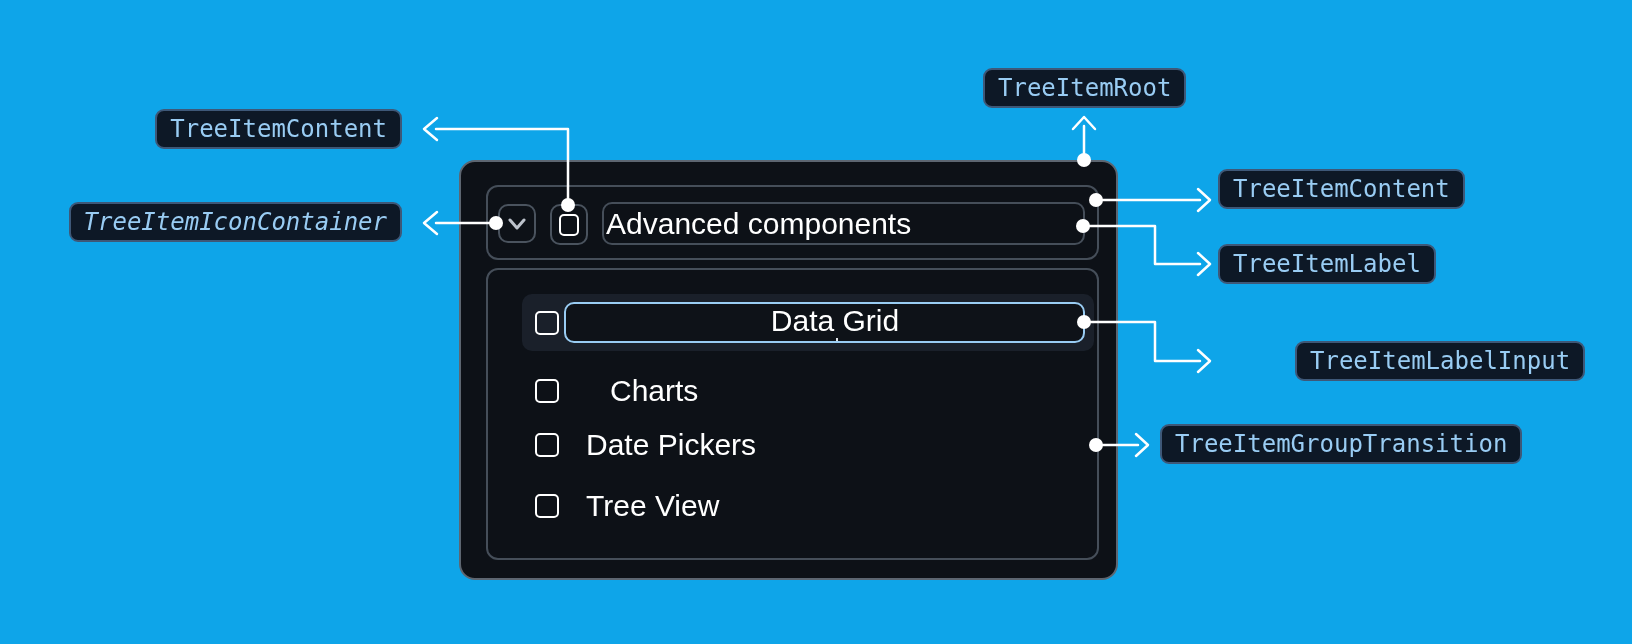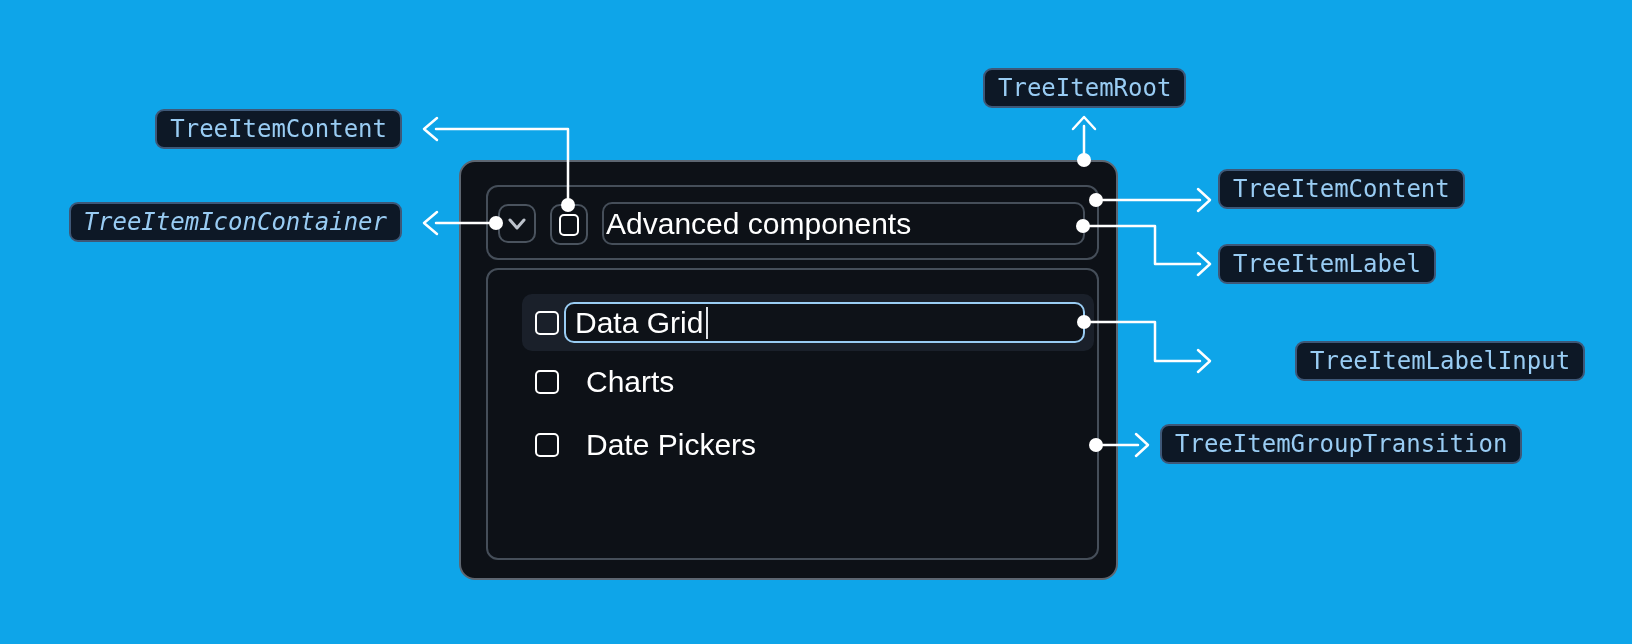--- a/index.html
+++ b/index.html
@@ -64,28 +64,28 @@
   }
   .row{
     position:absolute;display:flex;align-items:center;color:#ffffff;font-size:30px;
   }
   .row-editing{
     left:34px;top:24px;width:572px;height:57px;border-radius:10px;
     background:#1a202a;padding-left:13px;box-sizing:border-box;
   }
   .row-plain{left:47px;height:50px;}
   .row-plain .row-label{margin-left:27px;}
-  .r-charts{top:87px;}
+  .r-charts{top:96px;gap:24px;}
   .r-datepickers{top:150px;text-align:center;}
   .r-treeview{top:211px;}
   .label-input{
     margin-left:5px;width:521px;height:41px;box-sizing:border-box;
     border:2px solid #99ccf3;border-radius:10px;background:#0e1218;
-    display:flex;align-items:center;padding-left:9px;
-    color:#ffffff;font-size:30px;cursor:text;
+    display:flex;align-items:center;padding-left:21px;
+    color:#ffffff;font-size:30px;cursor:text;flex-direction:column;
   }
   .caret{
     display:inline-block;width:2px;height:32px;background:#dfe3e8;
     margin-left:3px;align-self:center;
   }
 </style>
 </head>
 <body>
 
 <div class="canvas">
@@ -158,17 +158,21 @@
       <div class="row row-plain r-charts">
         <span class="cb cb-row"></span>
         <span class="row-label">Charts</span>
       </div>
 
       <div class="row row-plain r-datepickers">
         <span class="cb cb-row"></span>
         <span class="row-label">Date Pickers</span>
       </div>
 
+      <div class="row row-plain r-treeview">
+        <span class="cb cb-row"></span>
+        <span class="row-label">Tree View</span>
+      </div>
 
     </div>
   </div>
 
 </div>
 
 </body></html>

